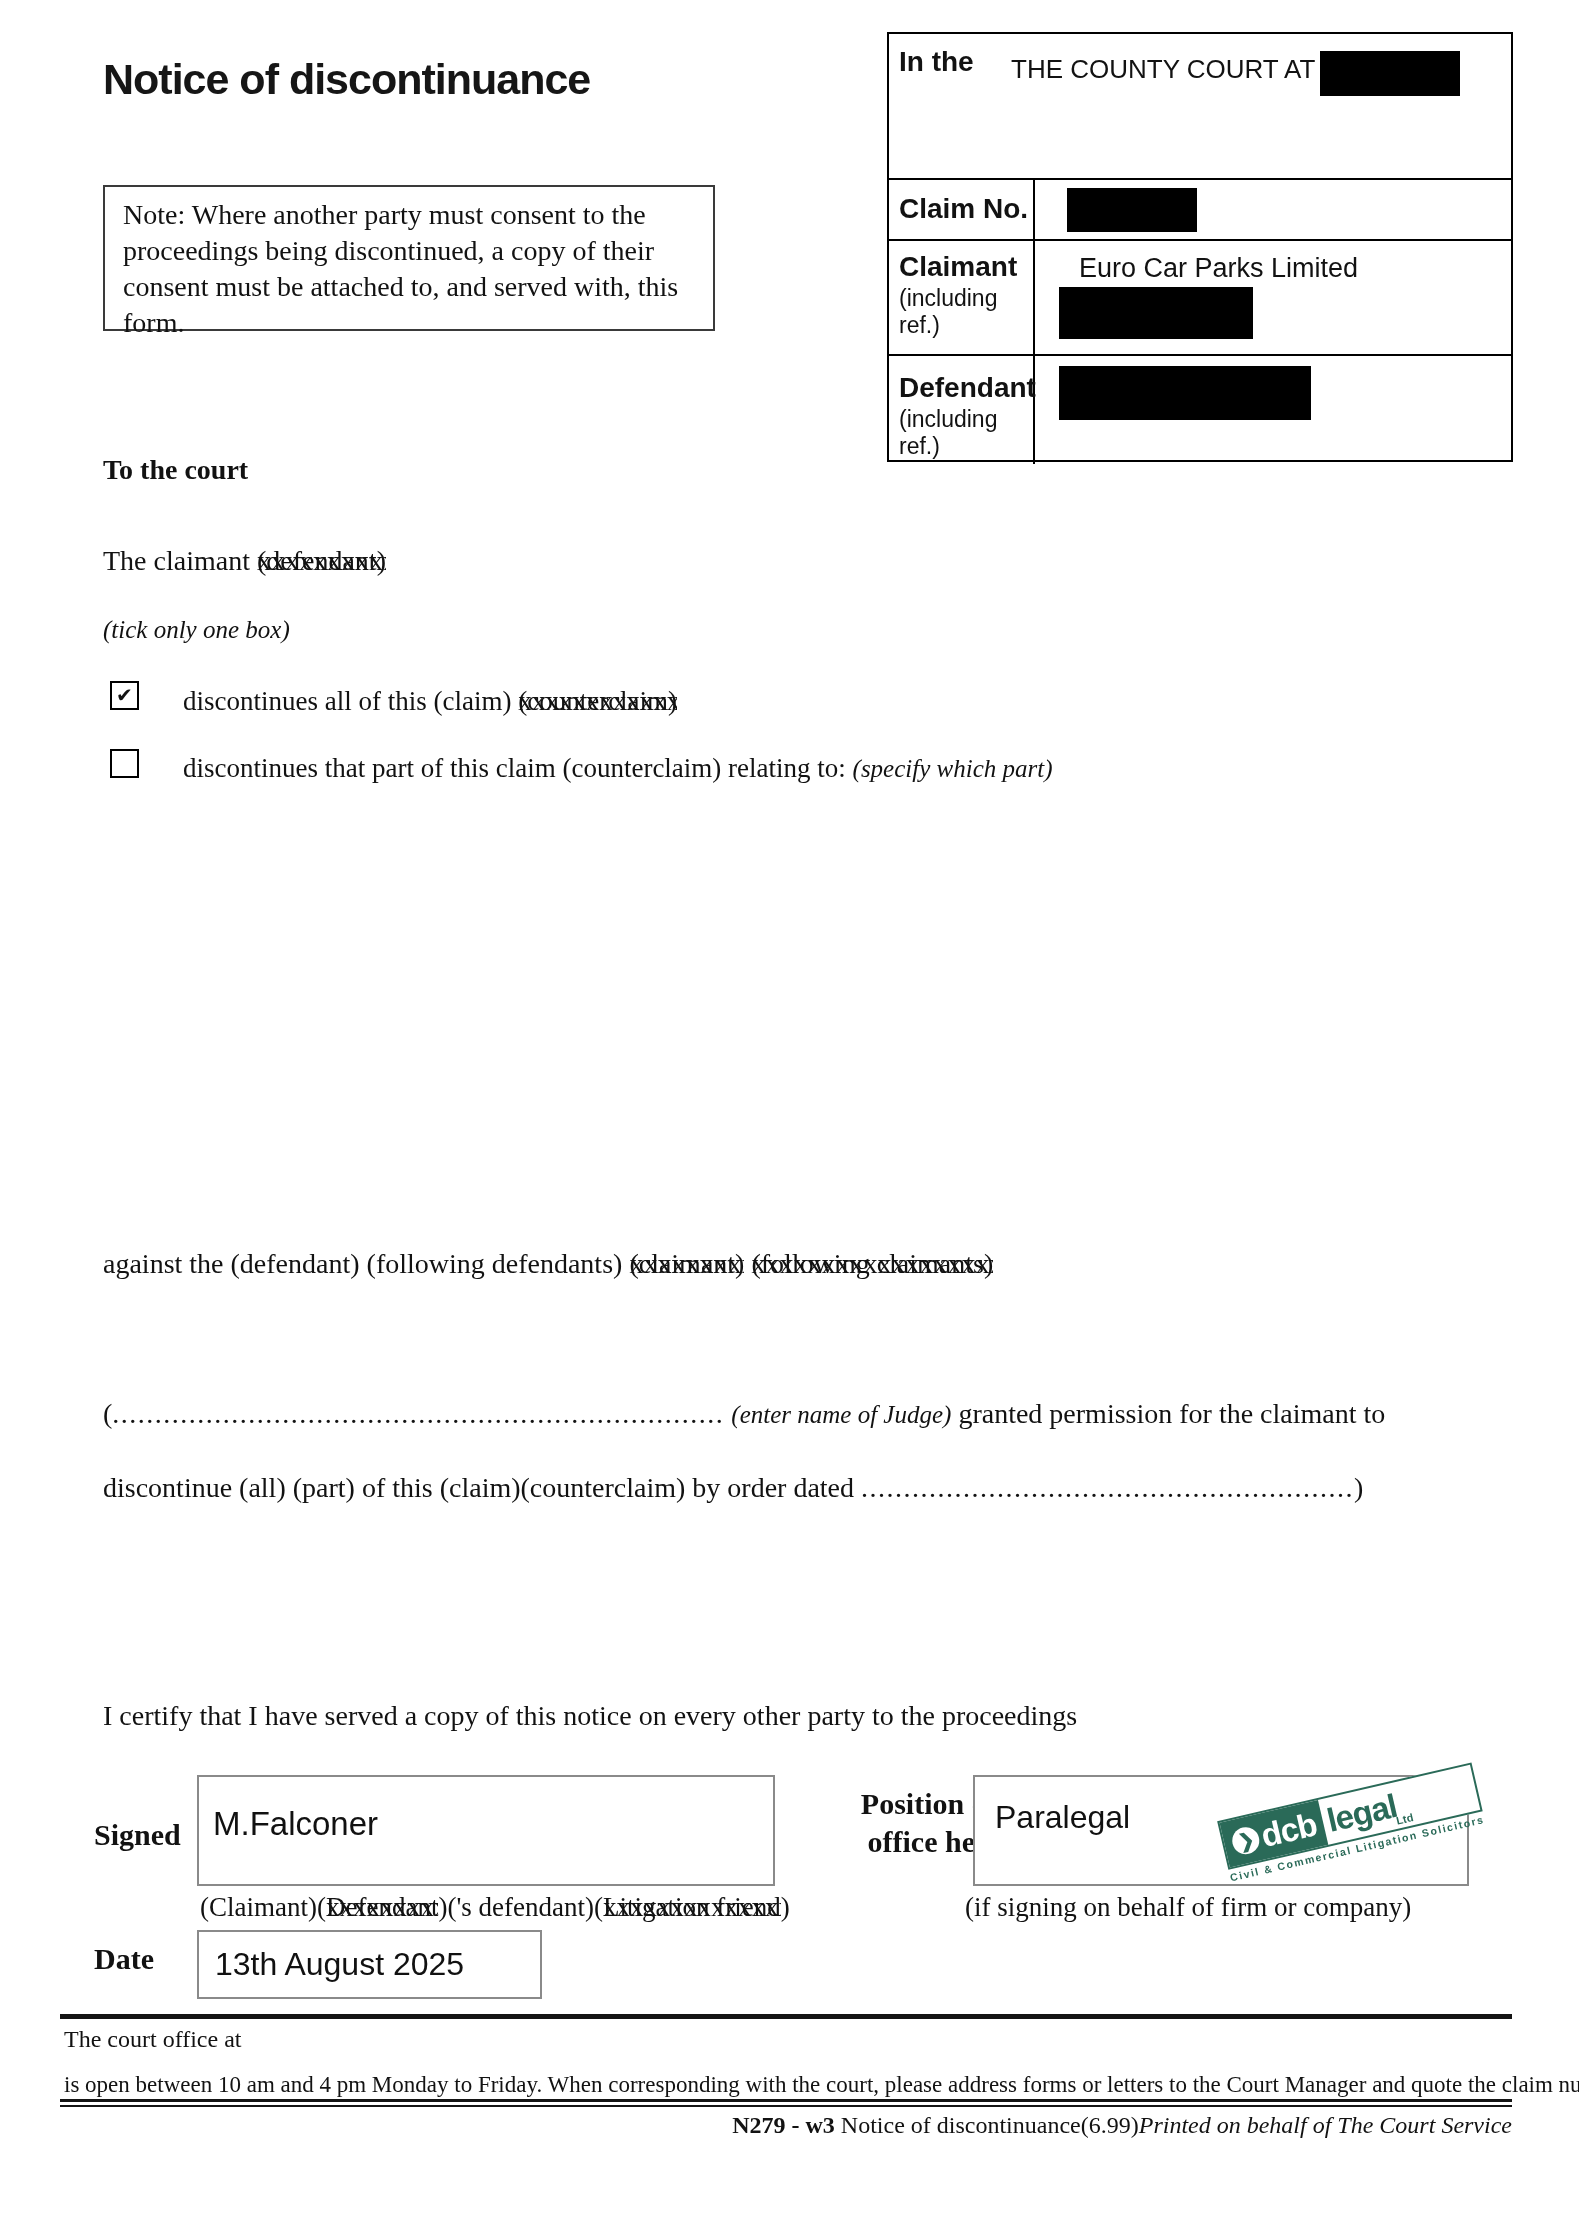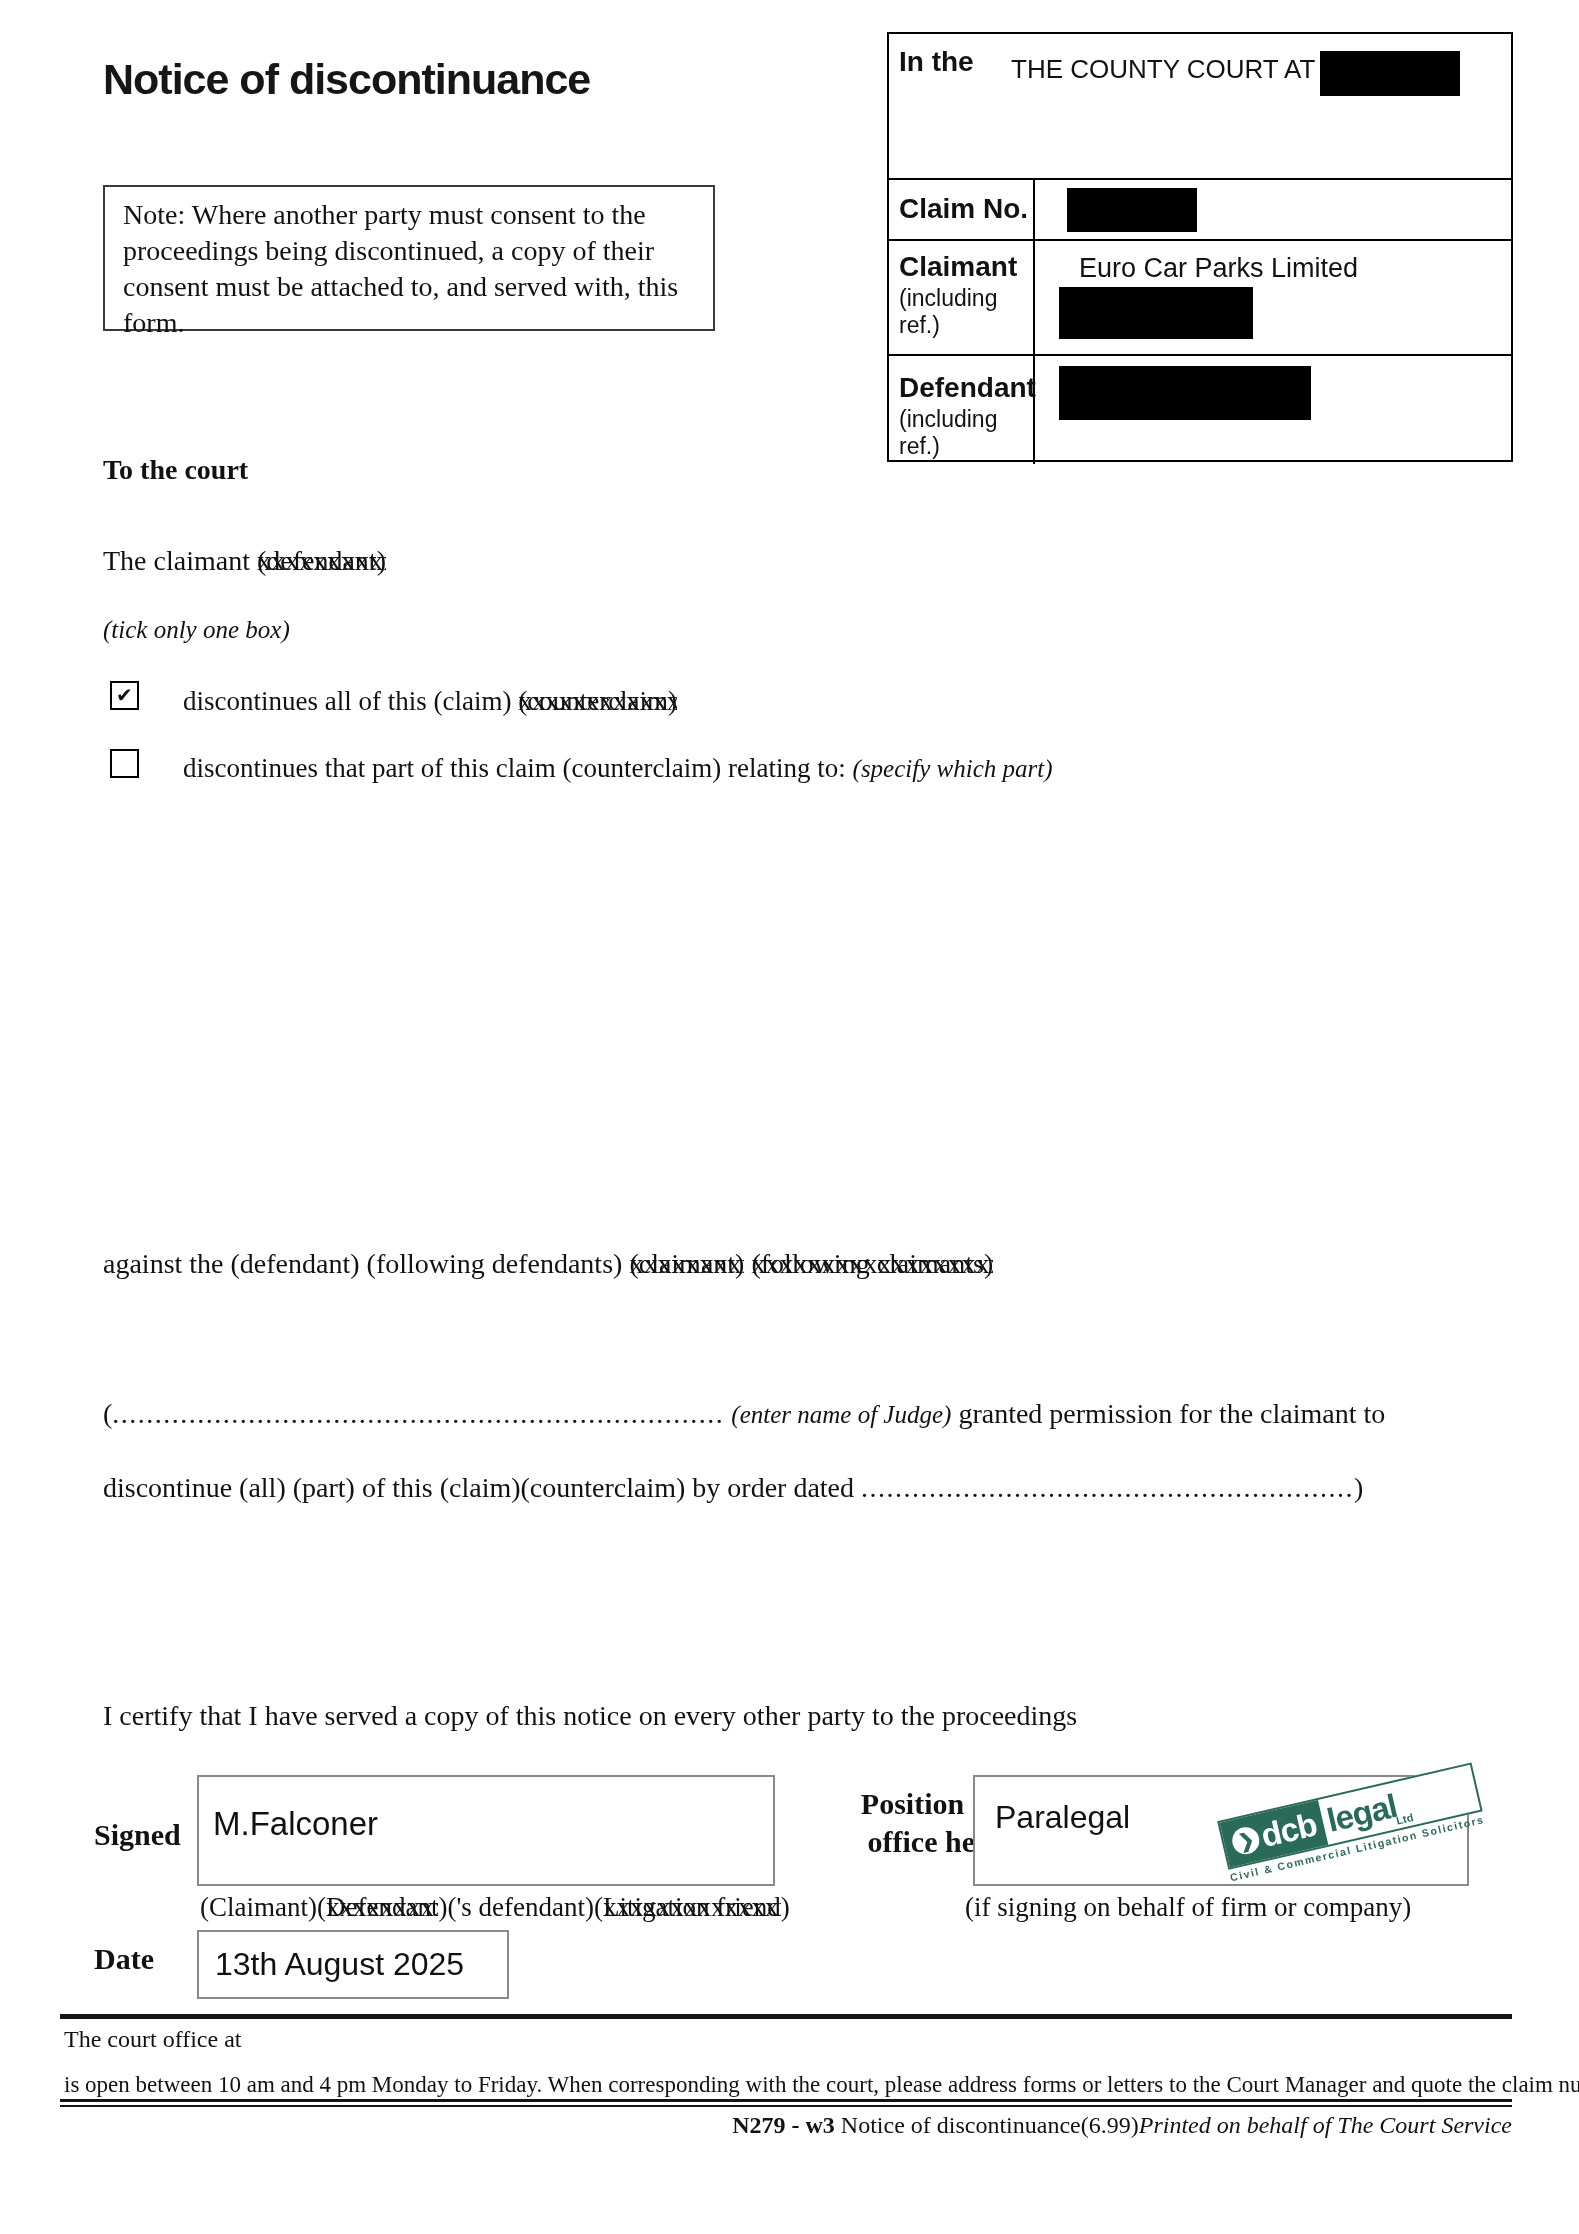--- a/index.html
+++ b/index.html
@@ -196,21 +196,21 @@
         </div>
       </div>
       <div class="logo-tagline">Civil &amp; Commercial Litigation Solicitors</div>
     </div>
   </div>
 
   <div class="abs t27" style="left:965px; top:1892px;">(if signing on behalf of firm or company)</div>
 
   <div class="abs bold" style="left:94px; top:1942px; font-size:30px;">Date</div>
 
-  <div class="fieldbox" style="left:197px; top:1930px; width:312px; height:69px;padding-left:8px;">
+  <div class="fieldbox" style="left:197px; top:1930px; width:345px; height:69px;padding-left:8px;">
     <span class="abs fieldval" style="left:16px; top:14px;">13th August 2025</span>
   </div>
 
   <div class="rule1"></div>
 
   <div class="abs t24" style="left:64px; top:2026px;">The court office at</div>
 
   <div class="abs t23" style="left:64px; top:2072px; width:1450px;">is open between 10 am and 4 pm Monday to Friday.  When corresponding with the court, please address forms or letters to the Court Manager and quote the claim number.</div>
 
   <div class="rule2"></div>

